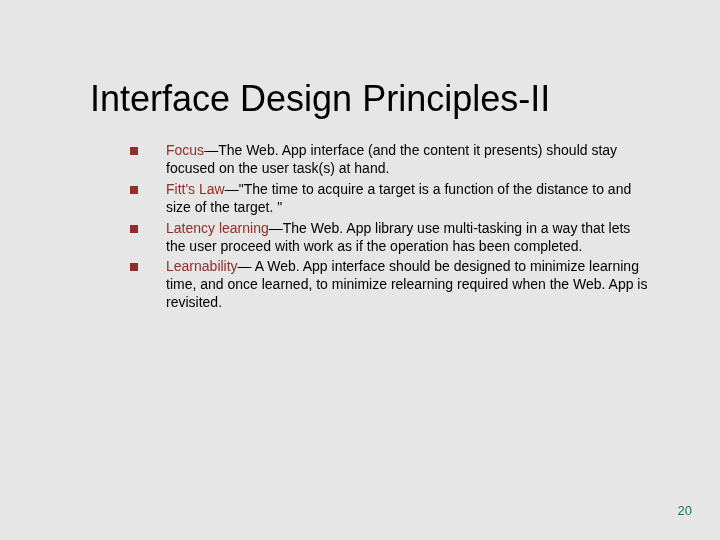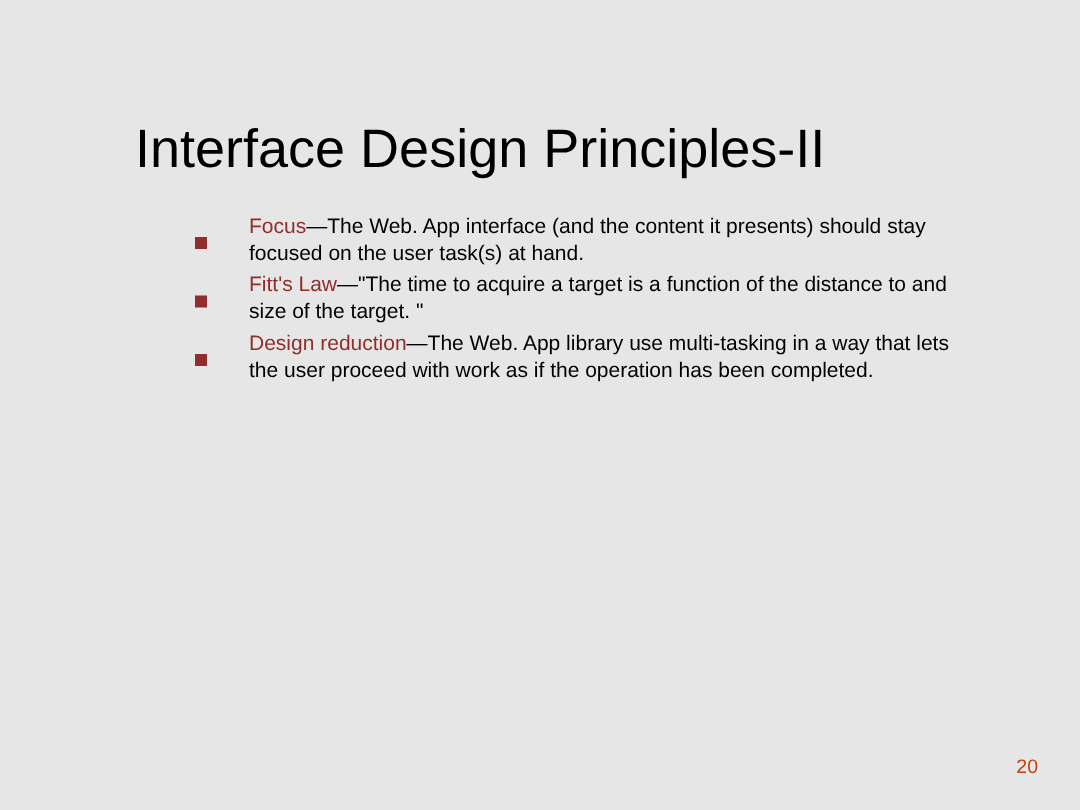--- a/index.html
+++ b/index.html
@@ -28,21 +28,21 @@
     color: #000;
   }
   .body {
     position: absolute;
     left: 130px;
     top: 142px;
     width: 520px;
   }
   .item {
     display: flex;
-    align-items: center;
+    align-items: flex-start;
     margin-bottom: 3px;
     line-height: 1.28;
   }
   .bullet {
     flex: 0 0 auto;
     width: 8px;
     height: 8px;
     background: #8f2e2a;
     margin-top: 5px;
     margin-right: 28px;
@@ -53,38 +53,42 @@
     color: #000;
   }
   .term {
     color: #8f2e2a;
   }
   .pagenum {
     position: absolute;
     right: 28px;
     bottom: 22px;
     font-size: 13px;
-    color: #c2410c;
+    color: #0f766e;
   }
 </style>
 </head>
 <body>
 
 <div class="slide">
   <div class="title">Interface Design Principles-II</div>
 
   <div class="body">
     <div class="item">
       <div class="bullet"></div>
       <div class="text"><span class="term">Focus</span><span>—The Web. App interface (and the content it presents) should stay focused on the user task(s) at hand.</span></div>
     </div>
     <div class="item">
       <div class="bullet"></div>
       <div class="text"><span class="term">Fitt's Law</span><span>—"The time to acquire a target is a function of the distance to and size of the target. "</span></div>
     </div>
     <div class="item">
       <div class="bullet"></div>
-      <div class="text"><span class="term">Design reduction</span><span>—The Web. App library use multi-tasking in a way that lets the user proceed with work as if the operation has been completed.</span></div>
+      <div class="text"><span class="term">Latency learning</span><span>—The Web. App library use multi-tasking in a way that lets the user proceed with work as if the operation has been completed.</span></div>
+    </div>
+    <div class="item">
+      <div class="bullet"></div>
+      <div class="text"><span class="term">Learnability</span><span>— A Web. App interface should be designed to minimize learning time, and once learned, to minimize relearning required when the Web. App is revisited.</span></div>
     </div>
   </div>
 
   <div class="pagenum">20</div>
 </div>
 
 </body></html>

